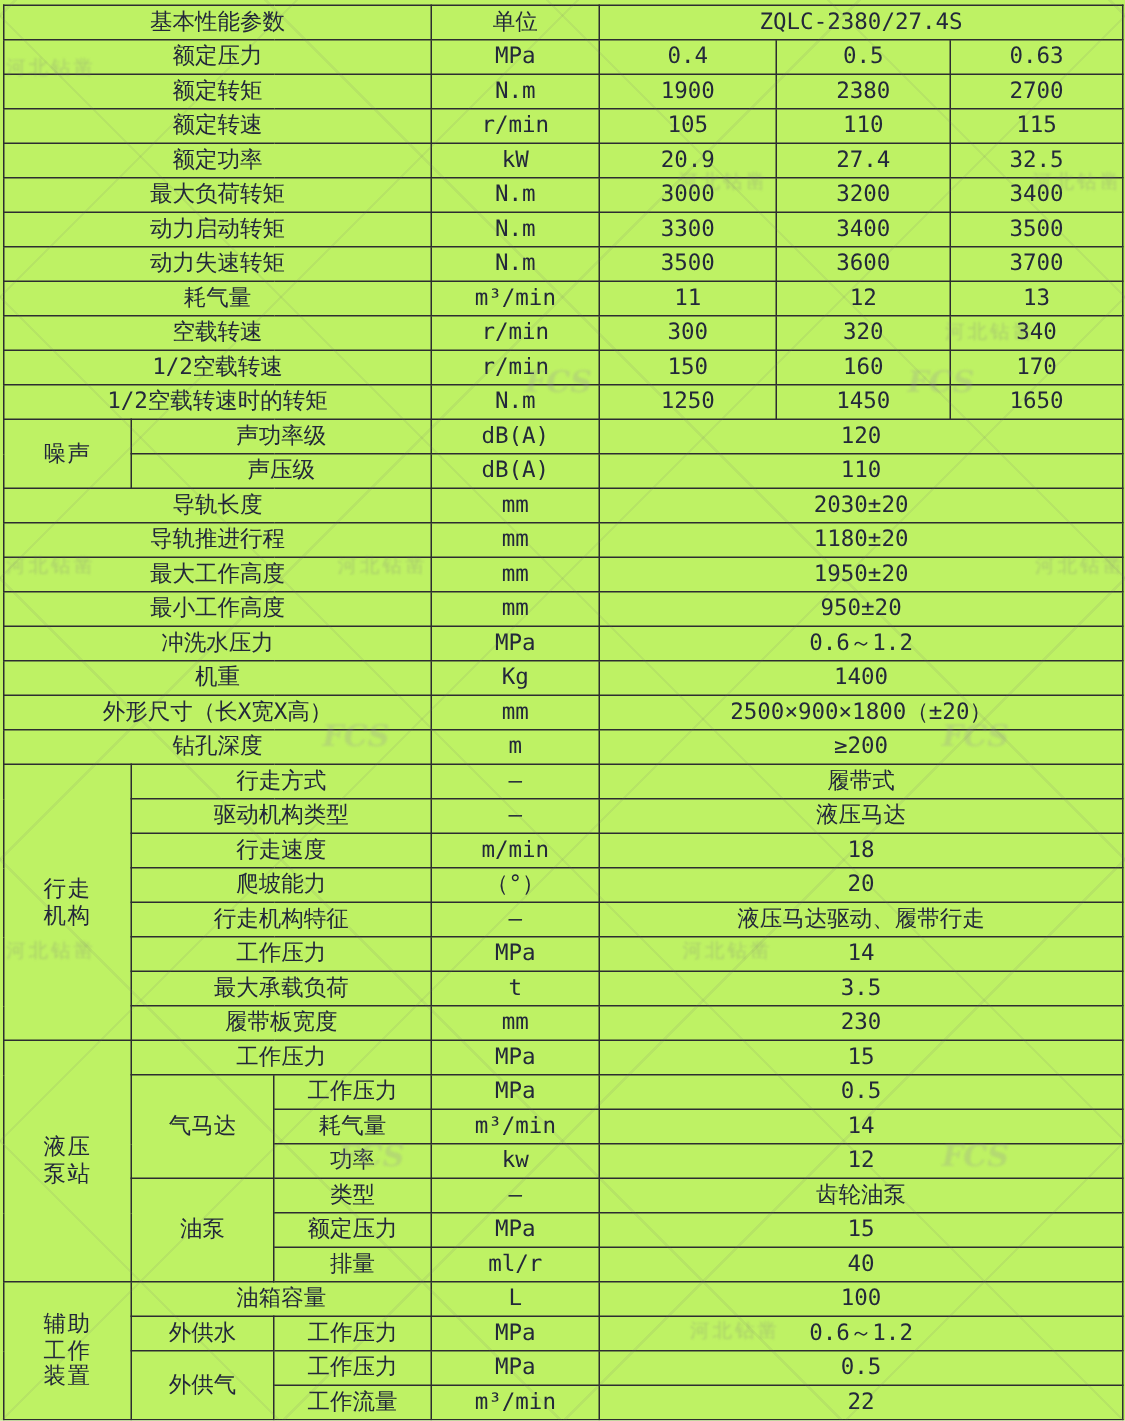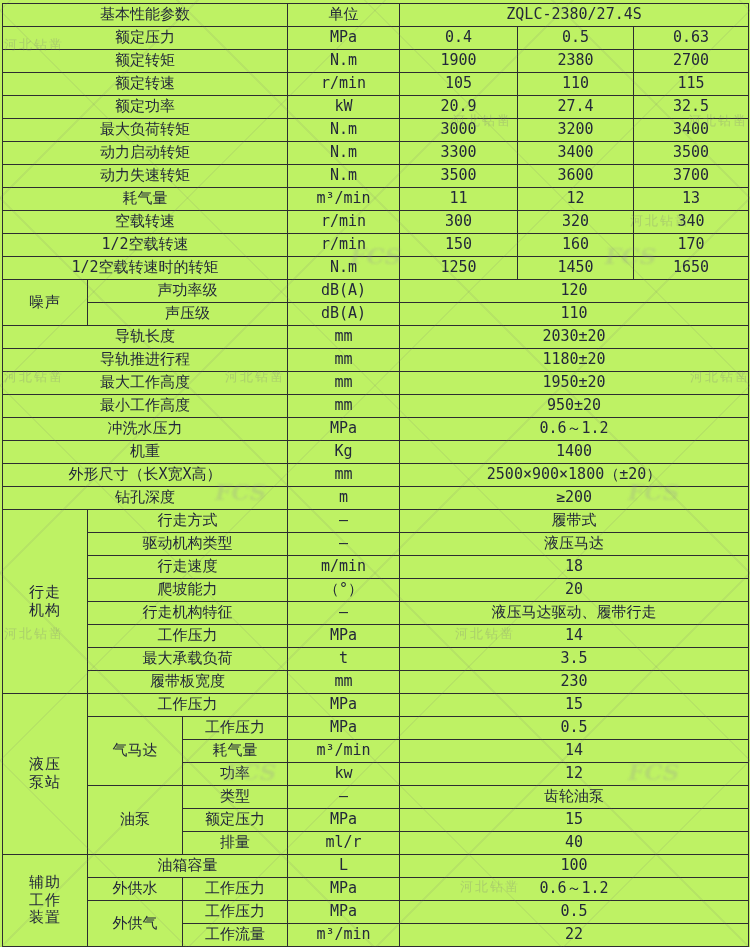--- a/index.html
+++ b/index.html
@@ -38,21 +38,21 @@
   .wm-text{
     position:absolute;
     color:rgba(125,125,125,.30);
     font-size:13px;letter-spacing:2px;
     filter:blur(.7px);
     white-space:nowrap;
   }
   .wm-logo{
     position:absolute;
     color:rgba(150,150,150,.26);
-    font-size:23px;font-style:italic;font-weight:bold;
+    font-size:20px;font-style:italic;font-weight:bold;
     font-family:"DejaVu Serif", serif;
     filter:blur(.8px);
     white-space:nowrap;
   }
 </style>
 </head>
 <body>
 
 <div class="page">
 

